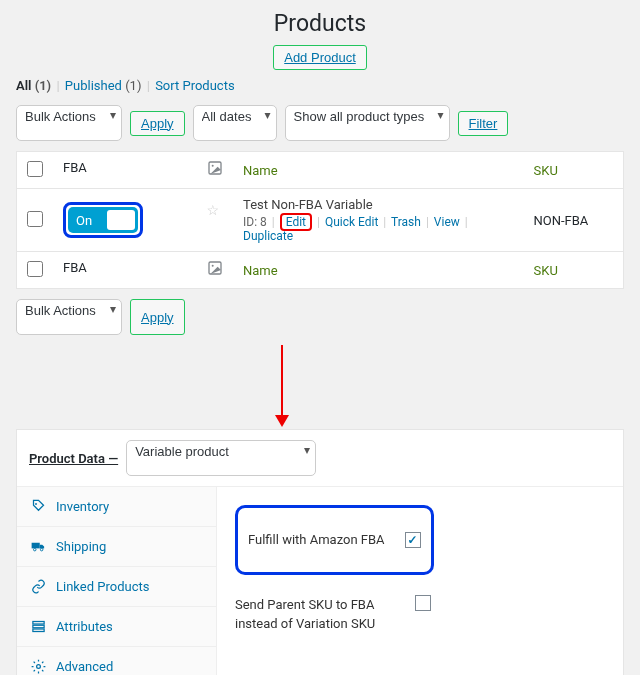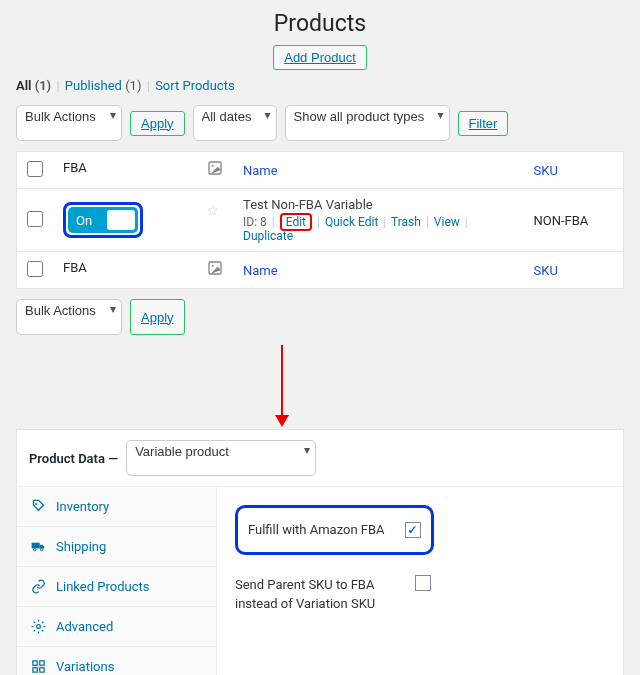--- a/index.html
+++ b/index.html
@@ -56,21 +56,21 @@
     background: #fff;
     border: 1px solid #e5e5e5;
   }
   th, td {
     text-align: left;
     padding: 8px 10px;
     border-bottom: 1px solid #e5e5e5;
     vertical-align: middle;
   }
   th { font-weight: 400; font-size: 13px; }
-  th a, .name-link { color: #1d4ed8; text-decoration: none; }
+  th a, .name-link { color: #4d7c0f; text-decoration: none; }
   .col-cb { width: 30px; }
   .col-fba { width: 180px; }
   .col-name { width: auto; }
   .col-sku { width: 100px; }
   .img-icon { color: #82878c; font-size: 16px; float: right; }
   .star-icon { color: #ccc; font-size: 14px; float: right; margin-right: 4px; }
   .toggle-box {
     display: inline-flex;
     align-items: center;
     border: 3px solid #0036e6;
@@ -131,20 +131,21 @@
     background: #fff;
     border: 1px solid #e5e5e5;
     margin-top: 4px;
   }
   .pd-header {
     padding: 10px 12px;
     border-bottom: 1px solid #eee;
     display: flex;
     align-items: center;
     gap: 8px;
+    text-decoration: underline;
   }
   .pd-header strong { font-weight: 600; }
   .pd-body { display: flex; min-height: 280px; }
   .pd-tabs {
     width: 200px;
     border-right: 1px solid #eee;
     background: #fafafa;
   }
   .pd-tab {
     padding: 12px 14px;
@@ -178,21 +179,21 @@
   }
   .checkbox.checked::after {
     content: "✓";
     color: #0073aa;
     font-size: 12px;
     font-weight: bold;
   }
   .option-highlight {
     border: 3px solid #0036e6;
     border-radius: 10px;
-    padding: 12px 10px;
+    padding: 22px 10px;
     display: inline-flex;
     align-items: center;
     gap: 20px;
   }
   input[type=checkbox] { width: 16px; height: 16px; margin: 0; }
 </style>
 </head>
 <body>
 
 <div class="wrap">
@@ -323,20 +324,28 @@
         </div>
         <div class="pd-tab">
           <svg class="ico" viewBox="0 0 24 24" fill="none" stroke="currentColor" stroke-width="2">
               <path d="M10 13a5 5 0 007 0l3-3a5 5 0 00-7-7l-1 1"></path>
               <path d="M14 11a5 5 0 00-7 0l-3 3a5 5 0 007 7l1-1"></path>
             </svg>
           <span>Linked Products</span>
         </div>
         <div class="pd-tab">
           <svg class="ico" viewBox="0 0 24 24" fill="none" stroke="currentColor" stroke-width="2">
+              <rect x="3" y="4" width="18" height="4"></rect>
+              <rect x="3" y="10" width="18" height="4"></rect>
+              <rect x="3" y="16" width="18" height="4"></rect>
+            </svg>
+          <span>Attributes</span>
+        </div>
+        <div class="pd-tab">
+          <svg class="ico" viewBox="0 0 24 24" fill="none" stroke="currentColor" stroke-width="2">
               <circle cx="12" cy="12" r="3"></circle>
               <path d="M12 1v3m0 16v3M4.2 4.2l2.1 2.1m11.4 11.4l2.1 2.1M1 12h3m16 0h3M4.2 19.8l2.1-2.1m11.4-11.4l2.1-2.1"></path>
             </svg>
           <span>Advanced</span>
         </div>
         <div class="pd-tab">
           <svg class="ico" viewBox="0 0 24 24" fill="none" stroke="currentColor" stroke-width="2">
               <rect x="3" y="3" width="7" height="7"></rect>
               <rect x="14" y="3" width="7" height="7"></rect>
               <rect x="3" y="14" width="7" height="7"></rect>

